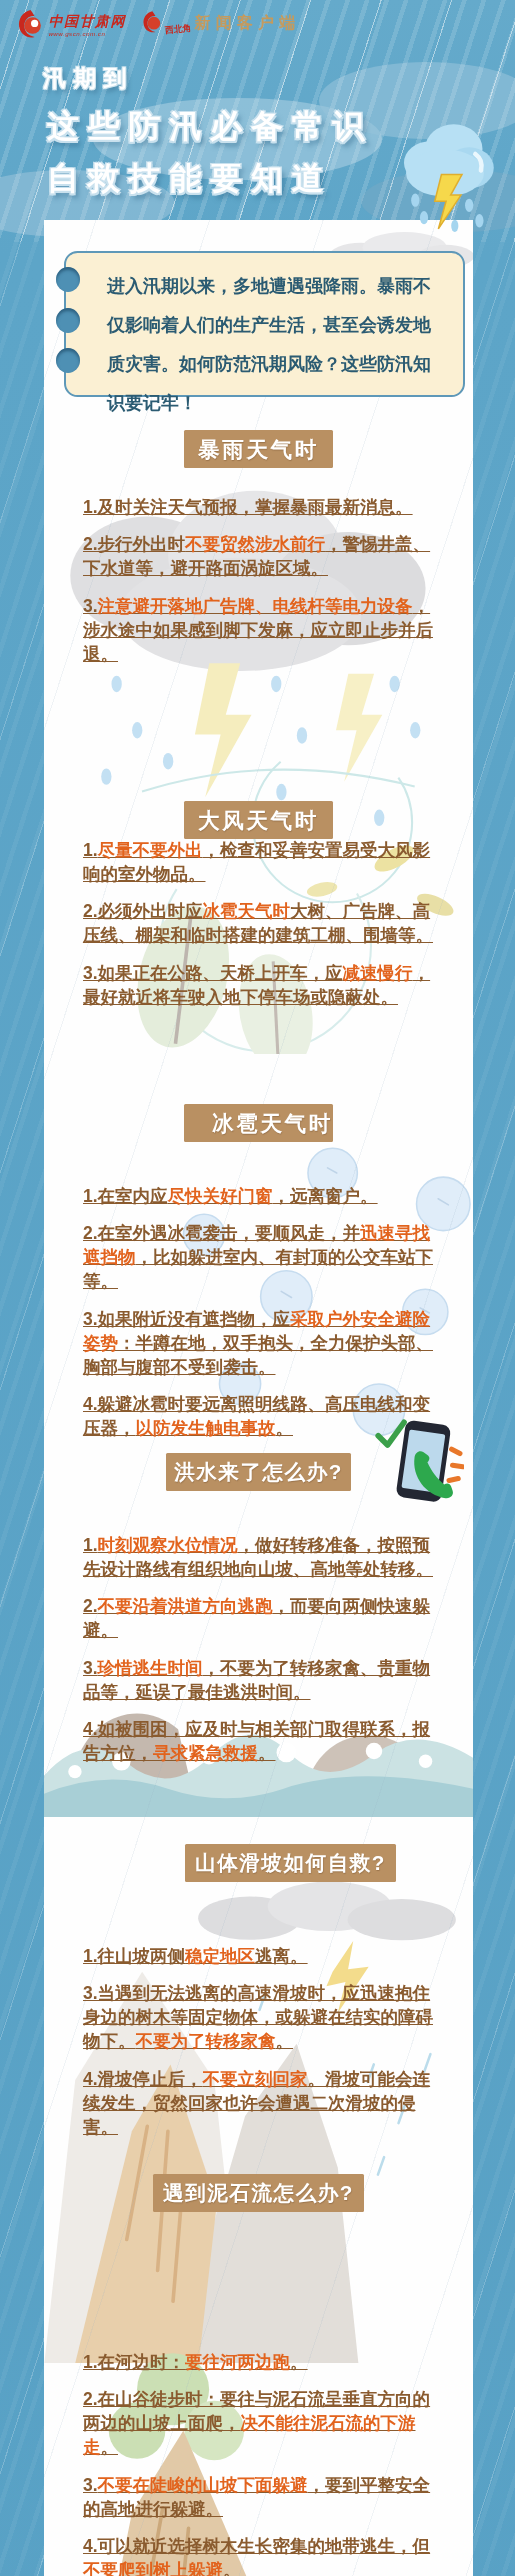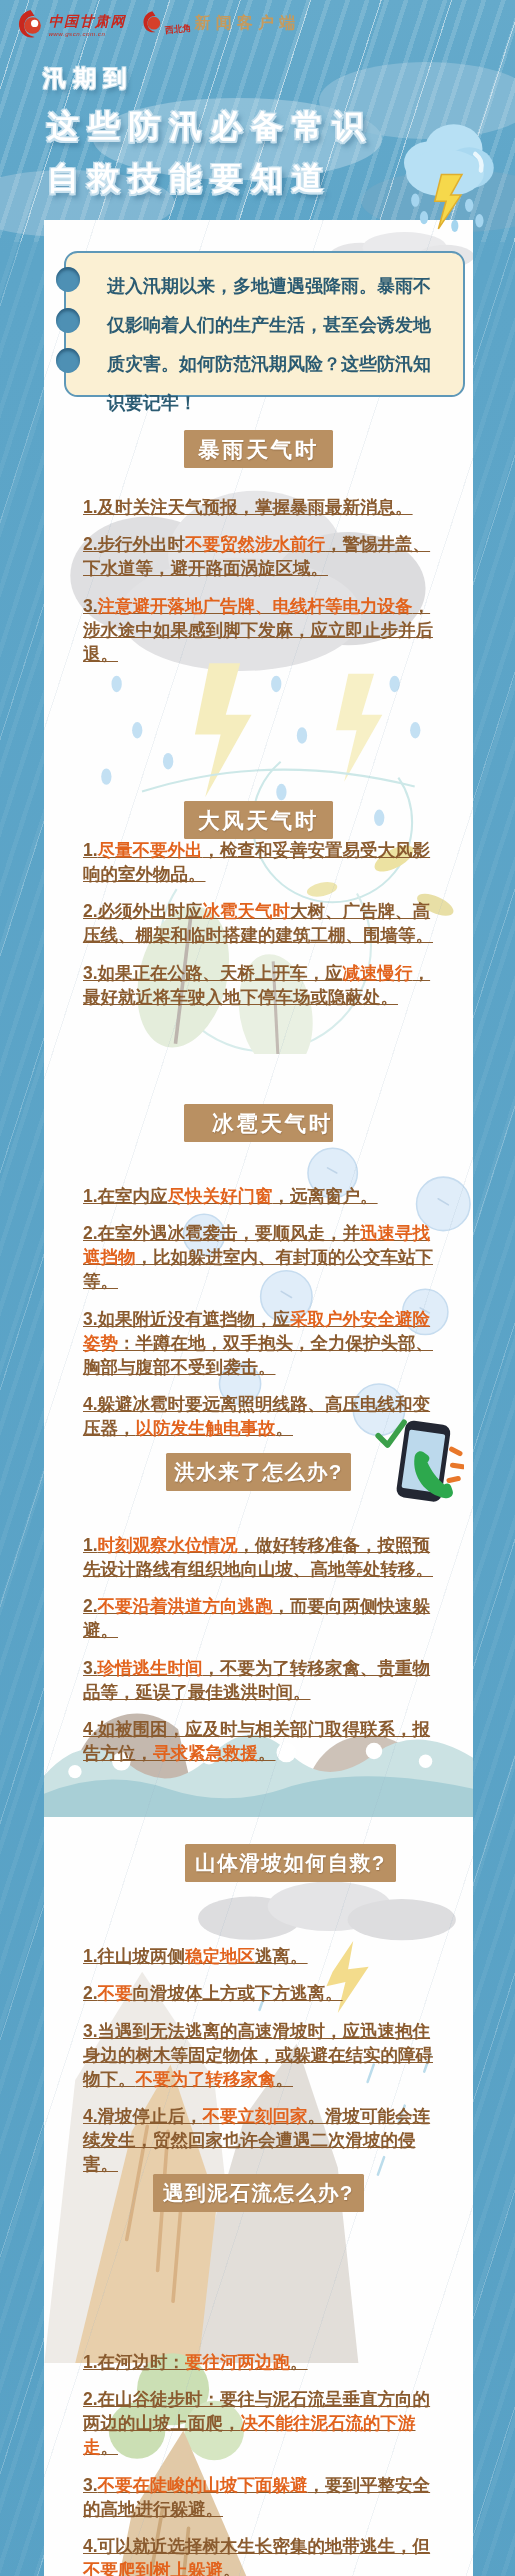--- a/index.html
+++ b/index.html
@@ -296,21 +296,20 @@
         <p class="tip"><span>4.躲避冰雹时要远离照明线路、高压电线和变压器，</span><span class="hl">以防发生触电事故</span><span>。</span></p>
       </div>
     <div class="sec-text t3">
         <p class="tip"><span>1.</span><span class="hl">时刻观察水位情况</span><span>，做好转移准备，按照预先设计路线有组织地向山坡、高地等处转移。</span></p>
         <p class="tip"><span>2.</span><span class="hl">不要沿着洪道方向逃跑</span><span>，而要向两侧快速躲避。</span></p>
         <p class="tip"><span>3.</span><span class="hl">珍惜逃生时间</span><span>，不要为了转移家禽、贵重物品等，延误了最佳逃洪时间。</span></p>
         <p class="tip"><span>4.如被围困，应及时与相关部门取得联系，报告方位，</span><span class="hl">寻求紧急救援</span><span>。</span></p>
       </div>
     <div class="sec-text t4">
         <p class="tip"><span>1.往山坡两侧</span><span class="hl">稳定地区</span><span>逃离。</span></p>
-        <p class="tip"><span>2.</span><span class="hl">不要</span><span>向滑坡体上方或下方逃离。</span></p>
         <p class="tip"><span>3.当遇到无法逃离的高速滑坡时，应迅速抱住身边的树木等固定物体，或躲避在结实的障碍物下。</span><span class="hl">不要为了转移家禽</span><span>。</span></p>
         <p class="tip"><span>4.滑坡停止后，</span><span class="hl">不要立刻回家</span><span>。滑坡可能会连续发生，贸然回家也许会遭遇二次滑坡的侵害。</span></p>
       </div>
     <div class="sec-text t5">
         <p class="tip"><span>1.在河边时：</span><span class="hl">要往河两边跑</span><span>。</span></p>
         <p class="tip"><span>2.在山谷徒步时：要往与泥石流呈垂直方向的两边的山坡上面爬，</span><span class="hl">决不能往泥石流的下游走</span><span>。</span></p>
         <p class="tip"><span>3.</span><span class="hl">不要在陡峻的山坡下面躲避</span><span>，要到平整安全的高地进行躲避。</span></p>
         <p class="tip"><span>4.可以就近选择树木生长密集的地带逃生，但</span><span class="hl">不要爬到树上躲避</span><span>。</span></p>
       </div>
   </div>

